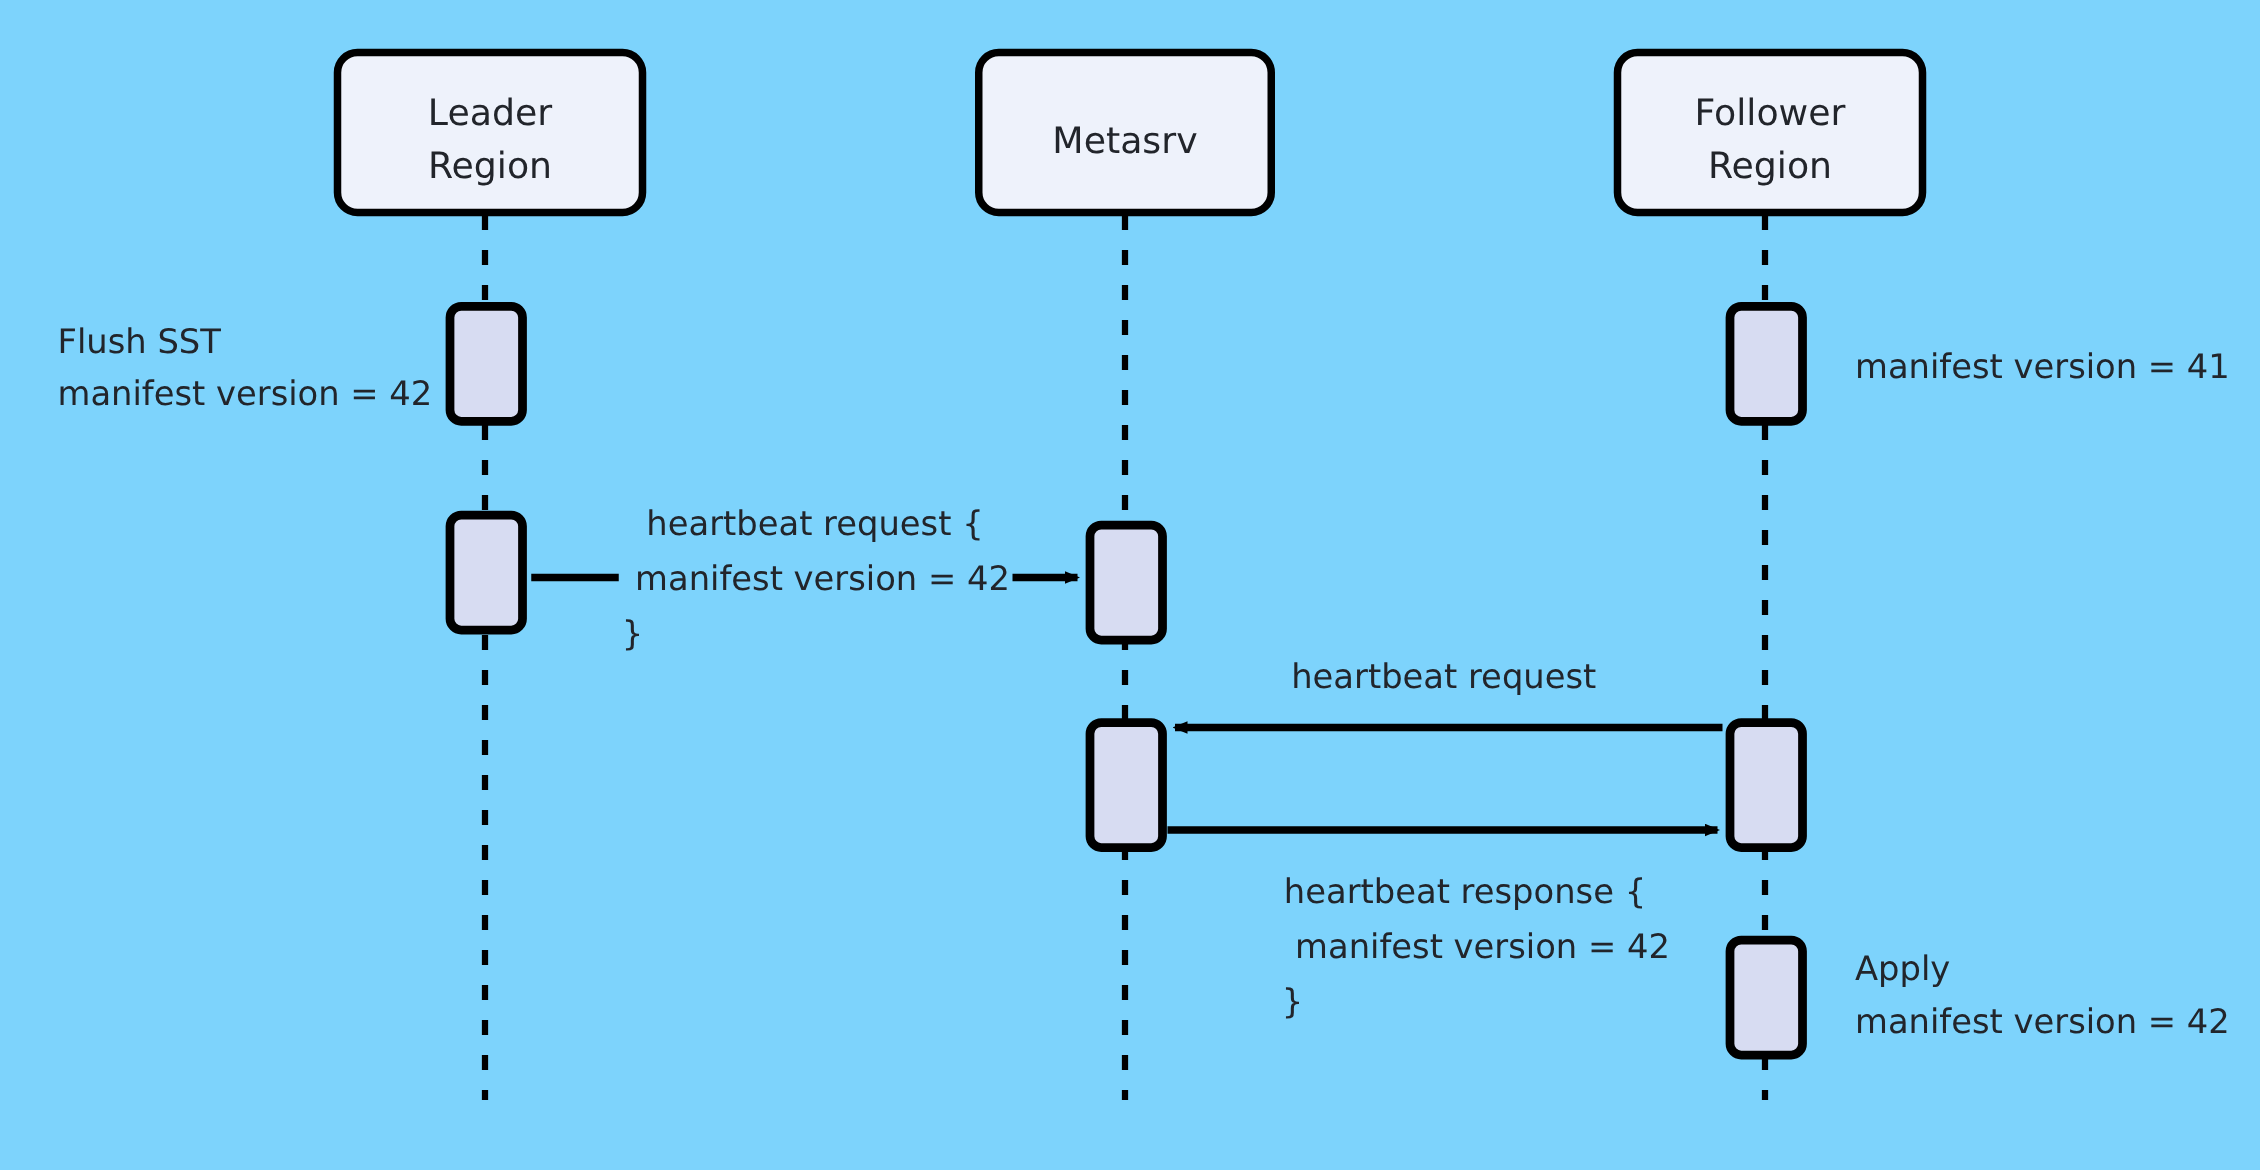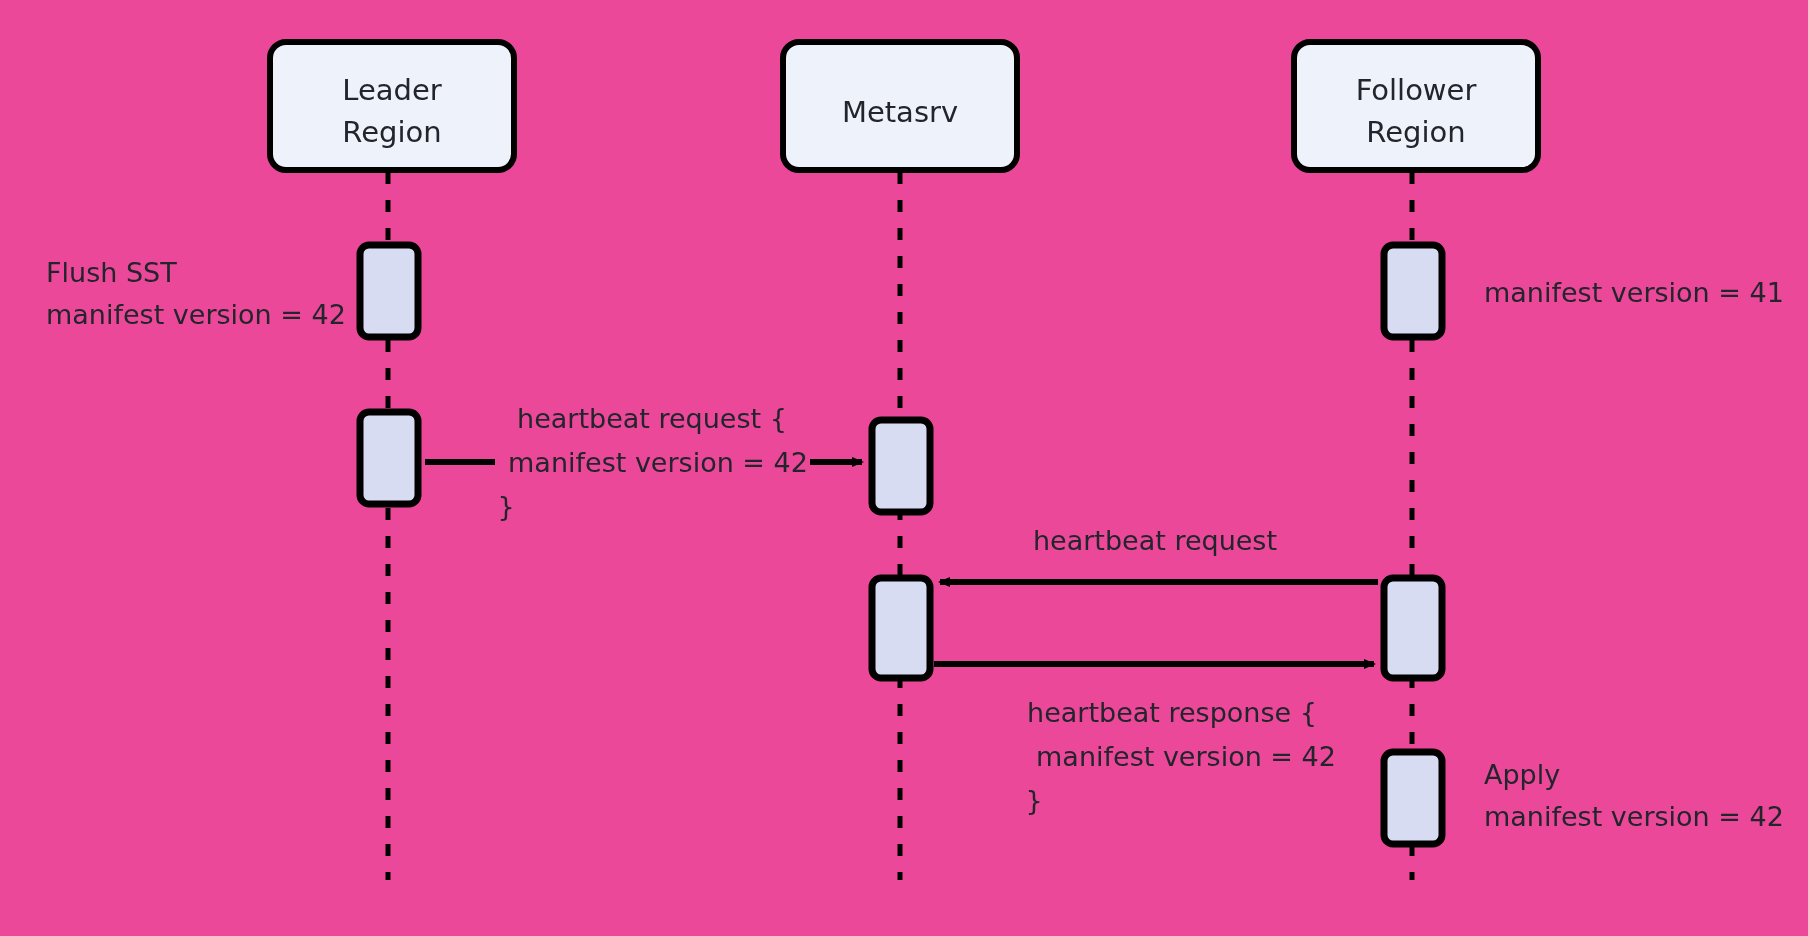--- a/index.html
+++ b/index.html
@@ -8,21 +8,21 @@
   }
   body {
     width: 1808px; height: 936px;
     font-family: "DejaVu Sans", "Liberation Sans", sans-serif;
     overflow: hidden;
   }
   #diagram-root {
     position: relative;
     width: 1808px;
     height: 936px;
-    background: #ec4899;
+    background: #7dd3fc;
   }
   svg.layer {
     position: absolute;
     top: 0; left: 0;
     width: 1808px;
     height: 936px;
   }
   .participant-label {
     font-size: 29px;
     fill: #22252b;

